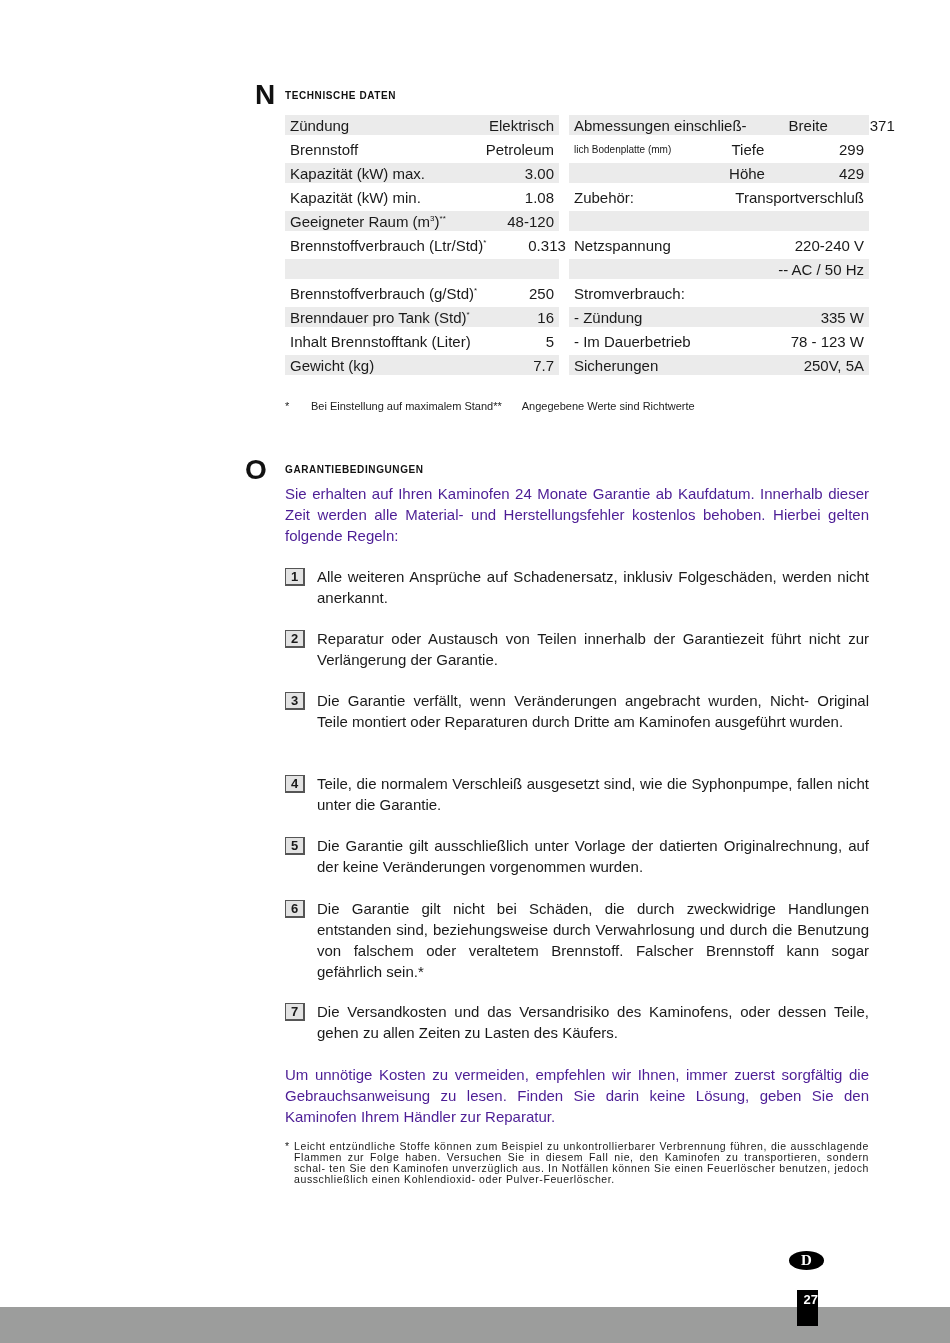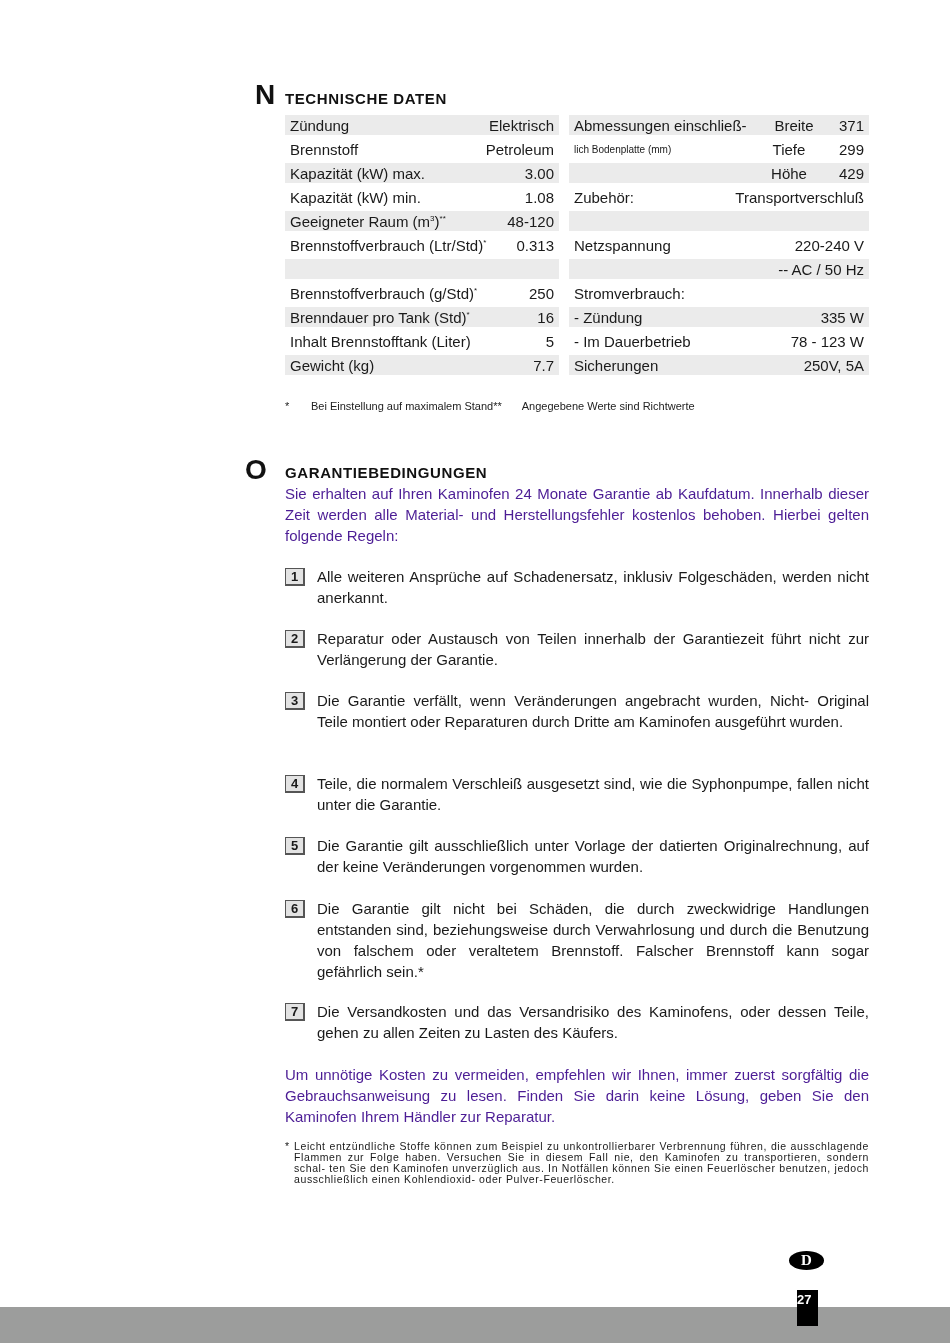--- a/index.html
+++ b/index.html
@@ -6,27 +6,27 @@
   body {
     width: 950px; height: 1343px; position: relative; overflow: hidden;
     background: #ffffff; color: #1a1a1a;
     font-family: "Liberation Sans", "DejaVu Sans", sans-serif;
   }
   .section-letter {
     position: absolute; font-weight: bold; font-size: 28px; color: #111;
     font-family: "Liberation Sans", sans-serif;
   }
   .section-title {
-    position: absolute; font-weight: bold; font-size: 15px; letter-spacing: 0.6px;
+    position: absolute; font-weight: bold; font-size: 10px; letter-spacing: 0.6px;
     color: #111;
   }
   .spec-table { position: absolute; width: 274px; }
   .spec-row {
     height: 20px; margin-bottom: 4px; display: flex; align-items: center;
-    font-size: 15px; padding: 0 5px; box-sizing: border-box;
+    font-size: 15px; padding: 0 5px; box-sizing: border-box; gap: 42px;
   }
   .spec-row.shade { background: #ebebeb; }
   .spec-row .lbl { flex: 1; white-space: nowrap; }
   .spec-row .mid { width: 70px; text-align: center; white-space: nowrap; }
   .spec-row .val { text-align: right; white-space: nowrap; }
   .spec-row .val.narrow { width: 40px; }
   .spec-row .lbl.small { font-size: 10px; }
   sup { font-size: 8px; vertical-align: 6px; }
 
   .footnote-line {
@@ -62,21 +62,21 @@
     position: absolute; left: 789px; top: 1251px; width: 35px; height: 19px;
     background: #000; color: #fff; border-radius: 50%;
     display: flex; align-items: center; justify-content: center;
     font-family: "Liberation Serif", serif; font-weight: bold; font-size: 15px;
   }
   .footer-bar {
     position: absolute; left: 0; top: 1307px; width: 950px; height: 36px; background: #9c9d9c;
   }
   .page-num-tab {
     position: absolute; left: 797px; top: 1290px; width: 21px; height: 36px; background: #000;
-    color: #fff; font-weight: bold; font-size: 13px; text-align: left; padding-top: 2px;
+    color: #fff; font-weight: bold; font-size: 13px; text-align: right; padding-top: 2px;
     box-sizing: border-box;
   }
 </style>
 </head>
 <body>
 
 <div class="section-letter" style="left:255px; top:79px;">N</div>
 <div class="section-title" style="left:285px; top:90px;">TECHNISCHE DATEN</div>
 
 <div class="spec-table" style="left:285px; top:115px;">

